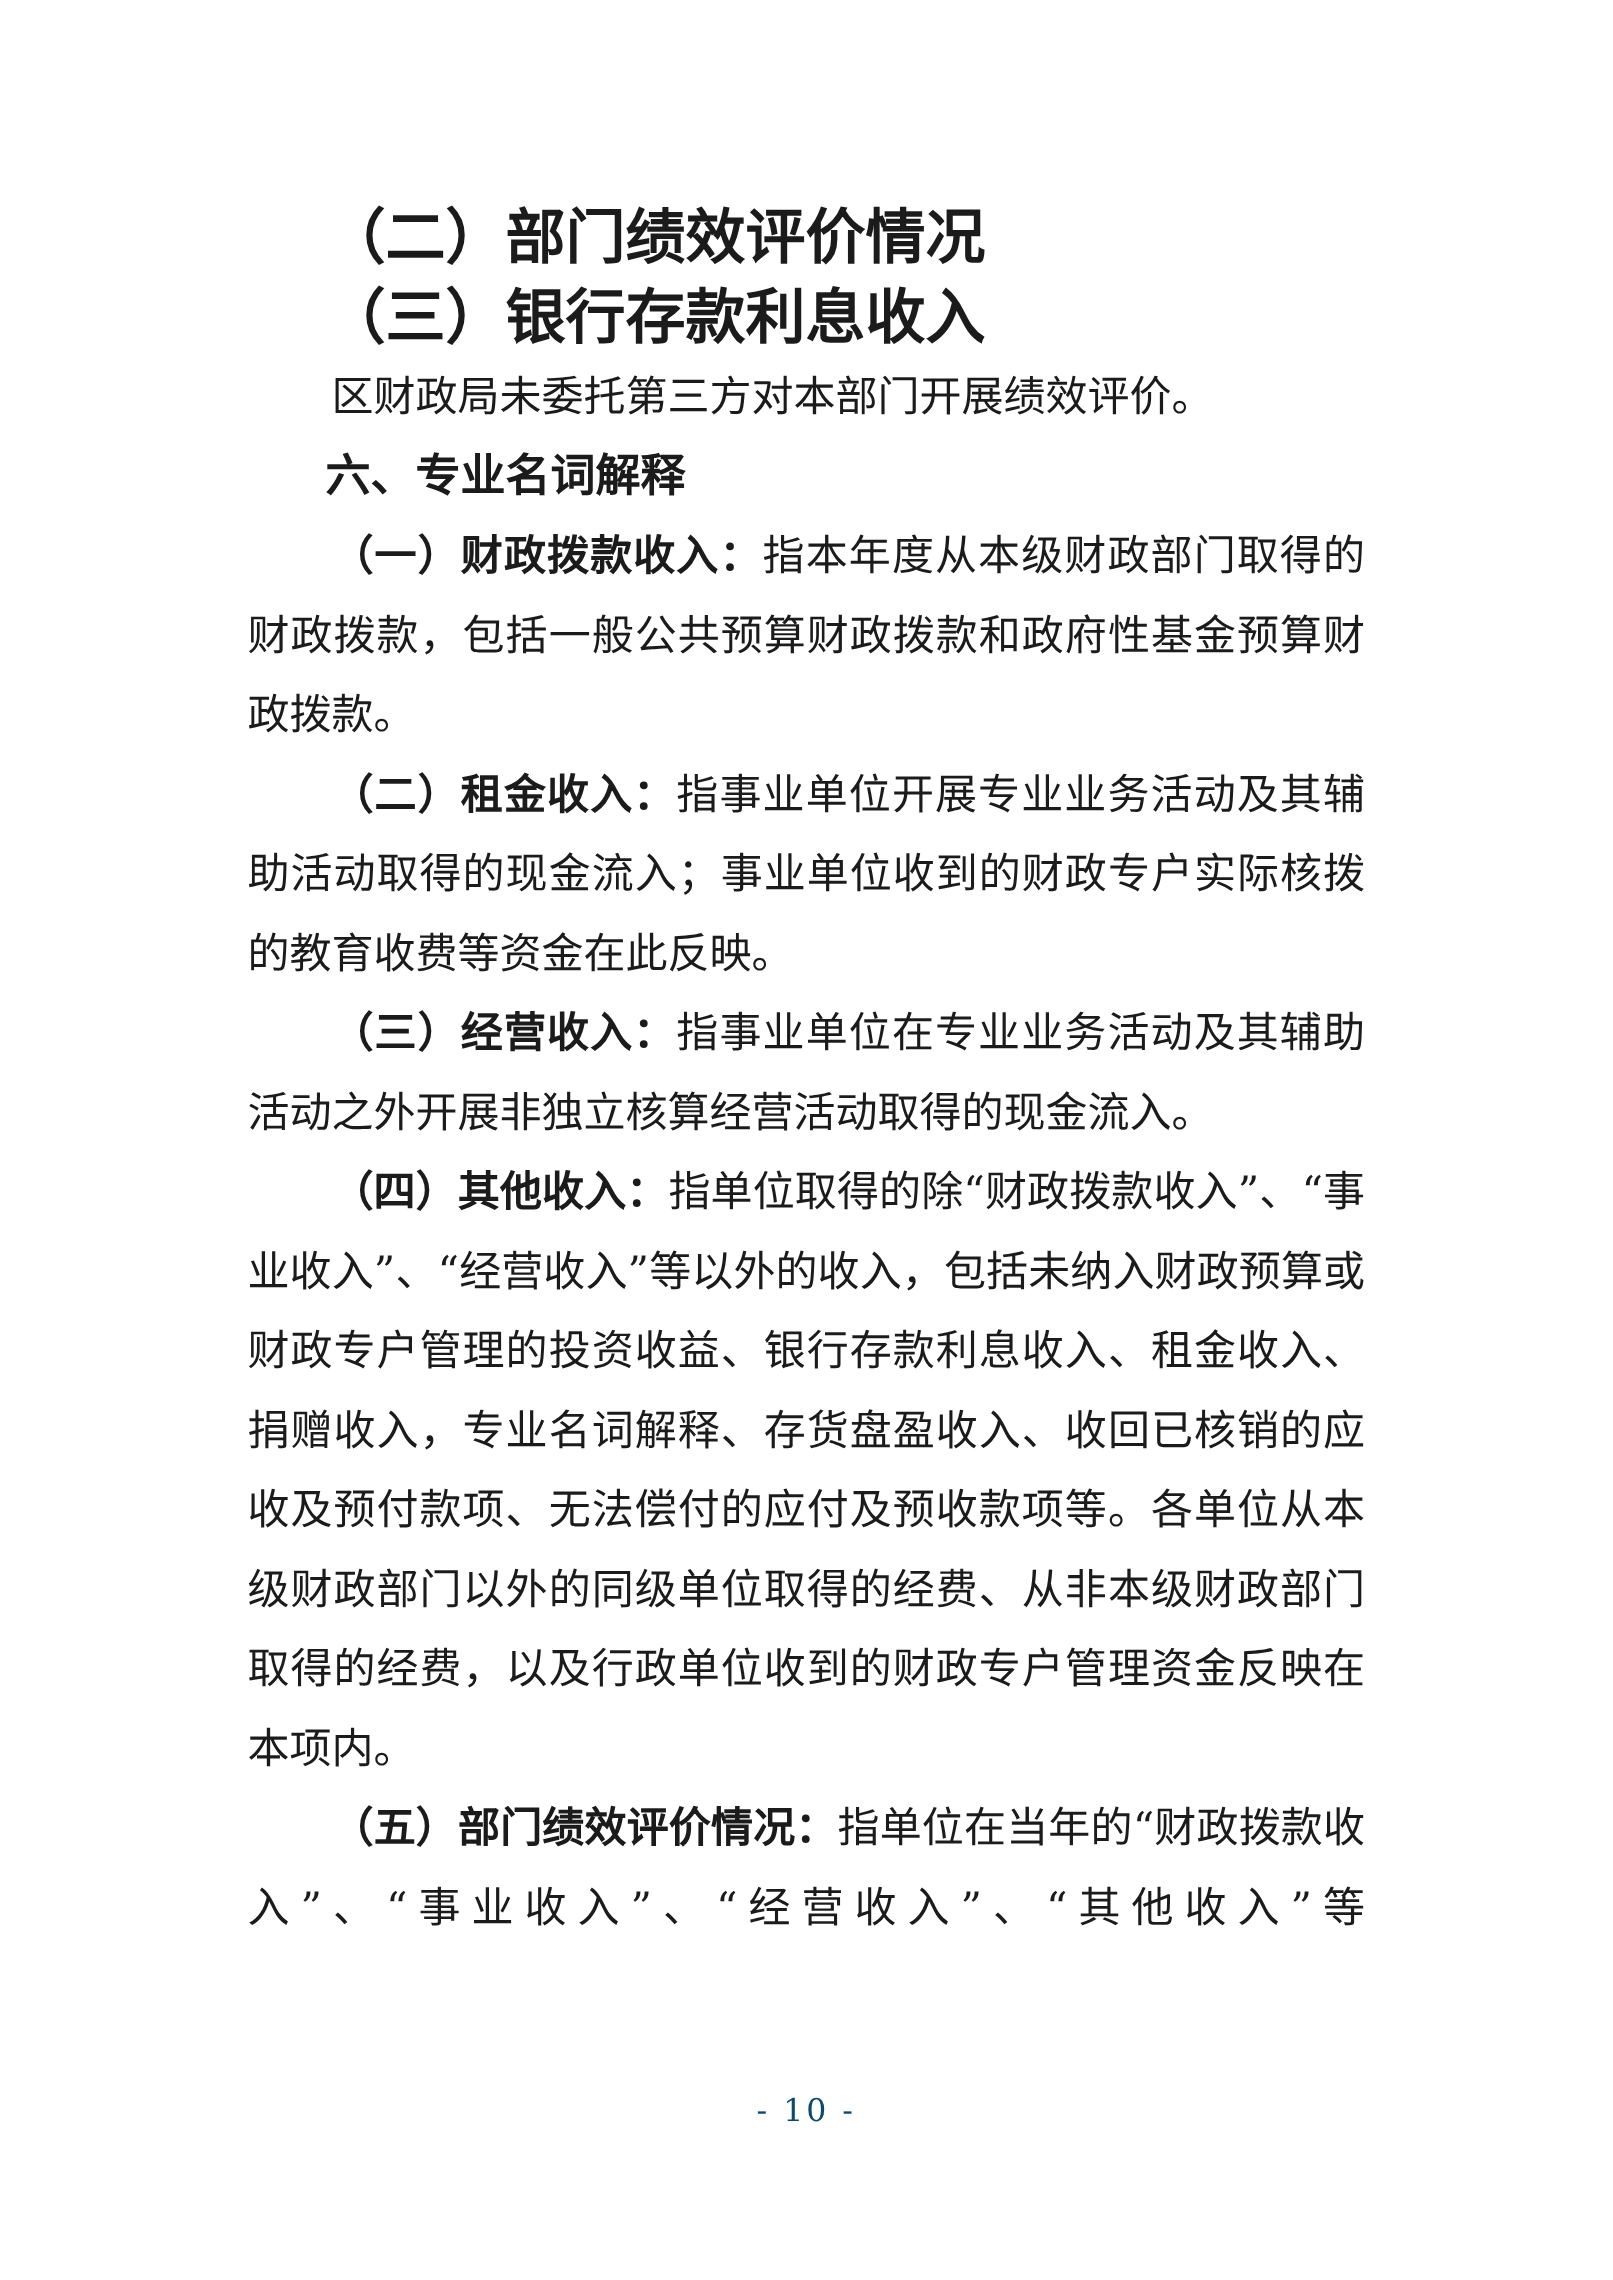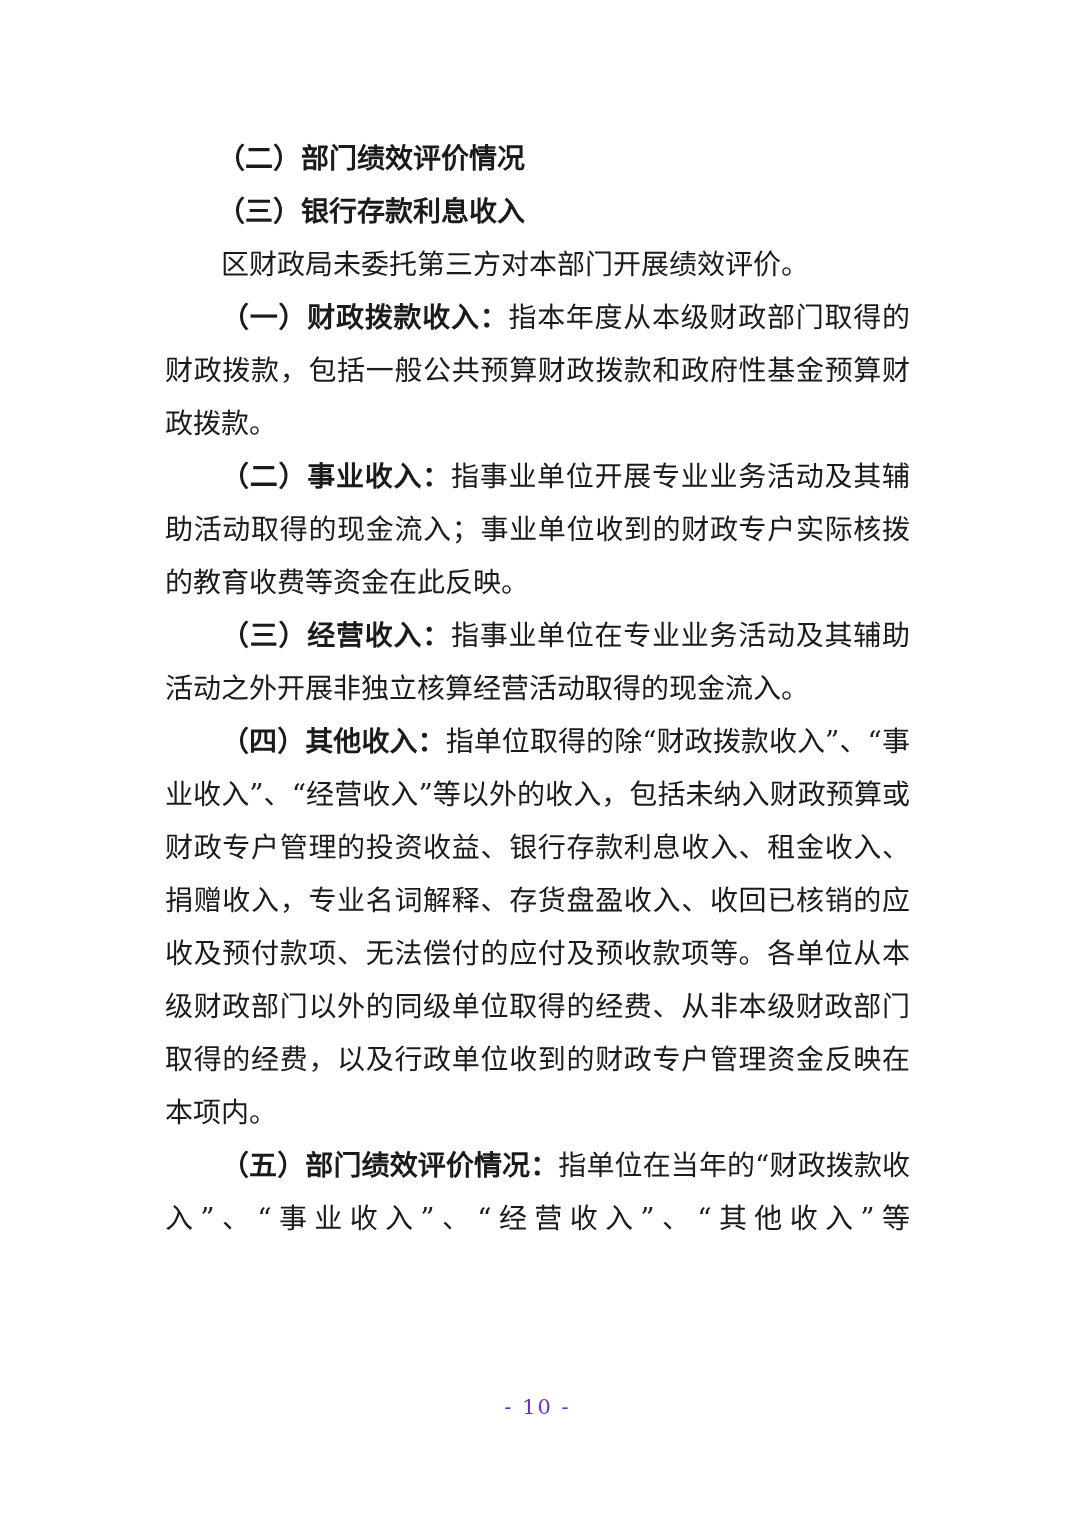--- a/index.html
+++ b/index.html
@@ -31,21 +31,21 @@
     text-indent: 56px;
   }
   .body-para .lead {
     font-weight: bold;
   }
   .justify-last {
     text-align-last: justify;
   }
   .sub-heading {
     margin: 0;
-    font-size: 28px;
+    font-size: 40px;
     line-height: 53px;
     font-weight: bold;
     text-indent: 52px;
     font-family: "DejaVu Serif", serif;
   }
   .section-heading {
     margin: 0;
     font-size: 30px;
     line-height: 53px;
     font-weight: bold;
@@ -53,45 +53,46 @@
     font-family: "DejaVu Sans", sans-serif;
   }
   .page-footer {
     position: absolute;
     left: 0;
     right: 0;
     top: 1392px;
     text-align: center;
     font-size: 21px;
     line-height: 30px;
-    color: #6d28d9;
+    color: #0c4a6e;
     font-family: "DejaVu Serif", serif;
     letter-spacing: 2px;
   }
 </style>
 </head>
 <body>
 
 <div class="page">
   <main class="content">
 
     <h3 class="sub-heading">（二）部门绩效评价情况</h3>
 
 
     <h3 class="sub-heading">（三）银行存款利息收入</h3>
 
     <p class="body-para">区财政局未委托第三方对本部门开展绩效评价。</p>
 
+    <h2 class="section-heading">六、专业名词解释</h2>
 
     <p class="body-para">
       <span class="lead">（一）财政拨款收入：</span><span>指本年度从本级财政部门取得的财政拨款，包括一般公共预算财政拨款和政府性基金预算财政拨款。</span>
     </p>
 
     <p class="body-para">
-      <span class="lead">（二）事业收入：</span><span>指事业单位开展专业业务活动及其辅助活动取得的现金流入；事业单位收到的财政专户实际核拨的教育收费等资金在此反映。</span>
+      <span class="lead">（二）租金收入：</span><span>指事业单位开展专业业务活动及其辅助活动取得的现金流入；事业单位收到的财政专户实际核拨的教育收费等资金在此反映。</span>
     </p>
 
     <p class="body-para">
       <span class="lead">（三）经营收入：</span><span>指事业单位在专业业务活动及其辅助活动之外开展非独立核算经营活动取得的现金流入。</span>
     </p>
 
     <p class="body-para">
       <span class="lead">（四）其他收入：</span><span>指单位取得的除“财政拨款收入”、“事业收入”、“经营收入”等以外的收入，包括未纳入财政预算或财政专户管理的投资收益、银行存款利息收入、租金收入、捐赠收入，专业名词解释、存货盘盈收入、收回已核销的应收及预付款项、无法偿付的应付及预收款项等。各单位从本级财政部门以外的同级单位取得的经费、从非本级财政部门取得的经费，以及行政单位收到的财政专户管理资金反映在本项内。</span>
     </p>
 

